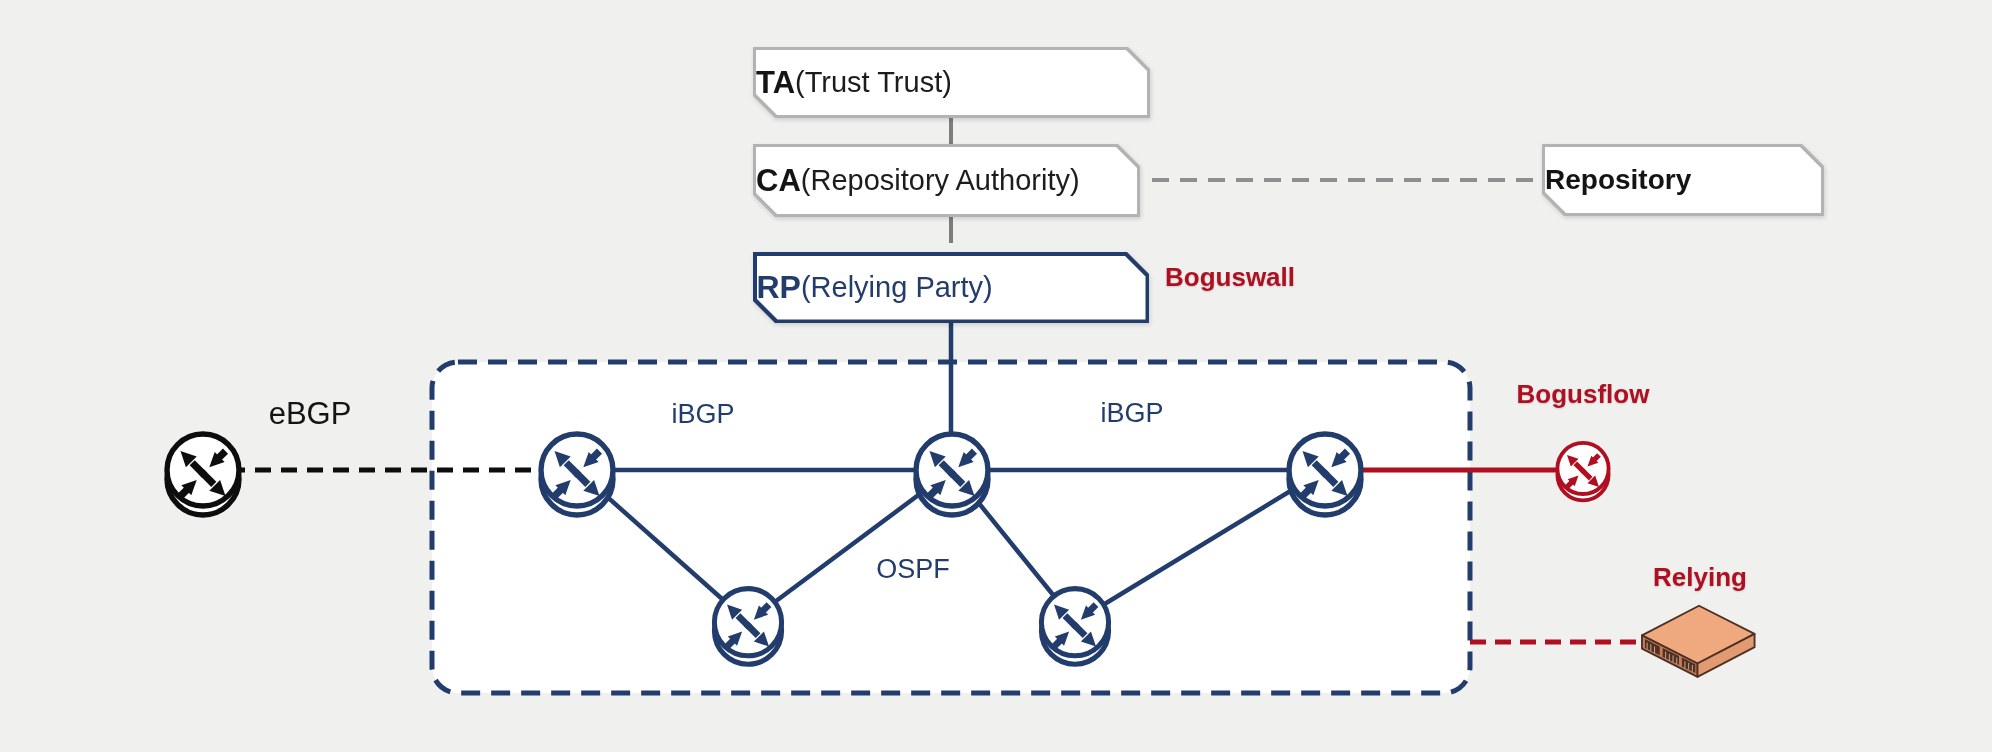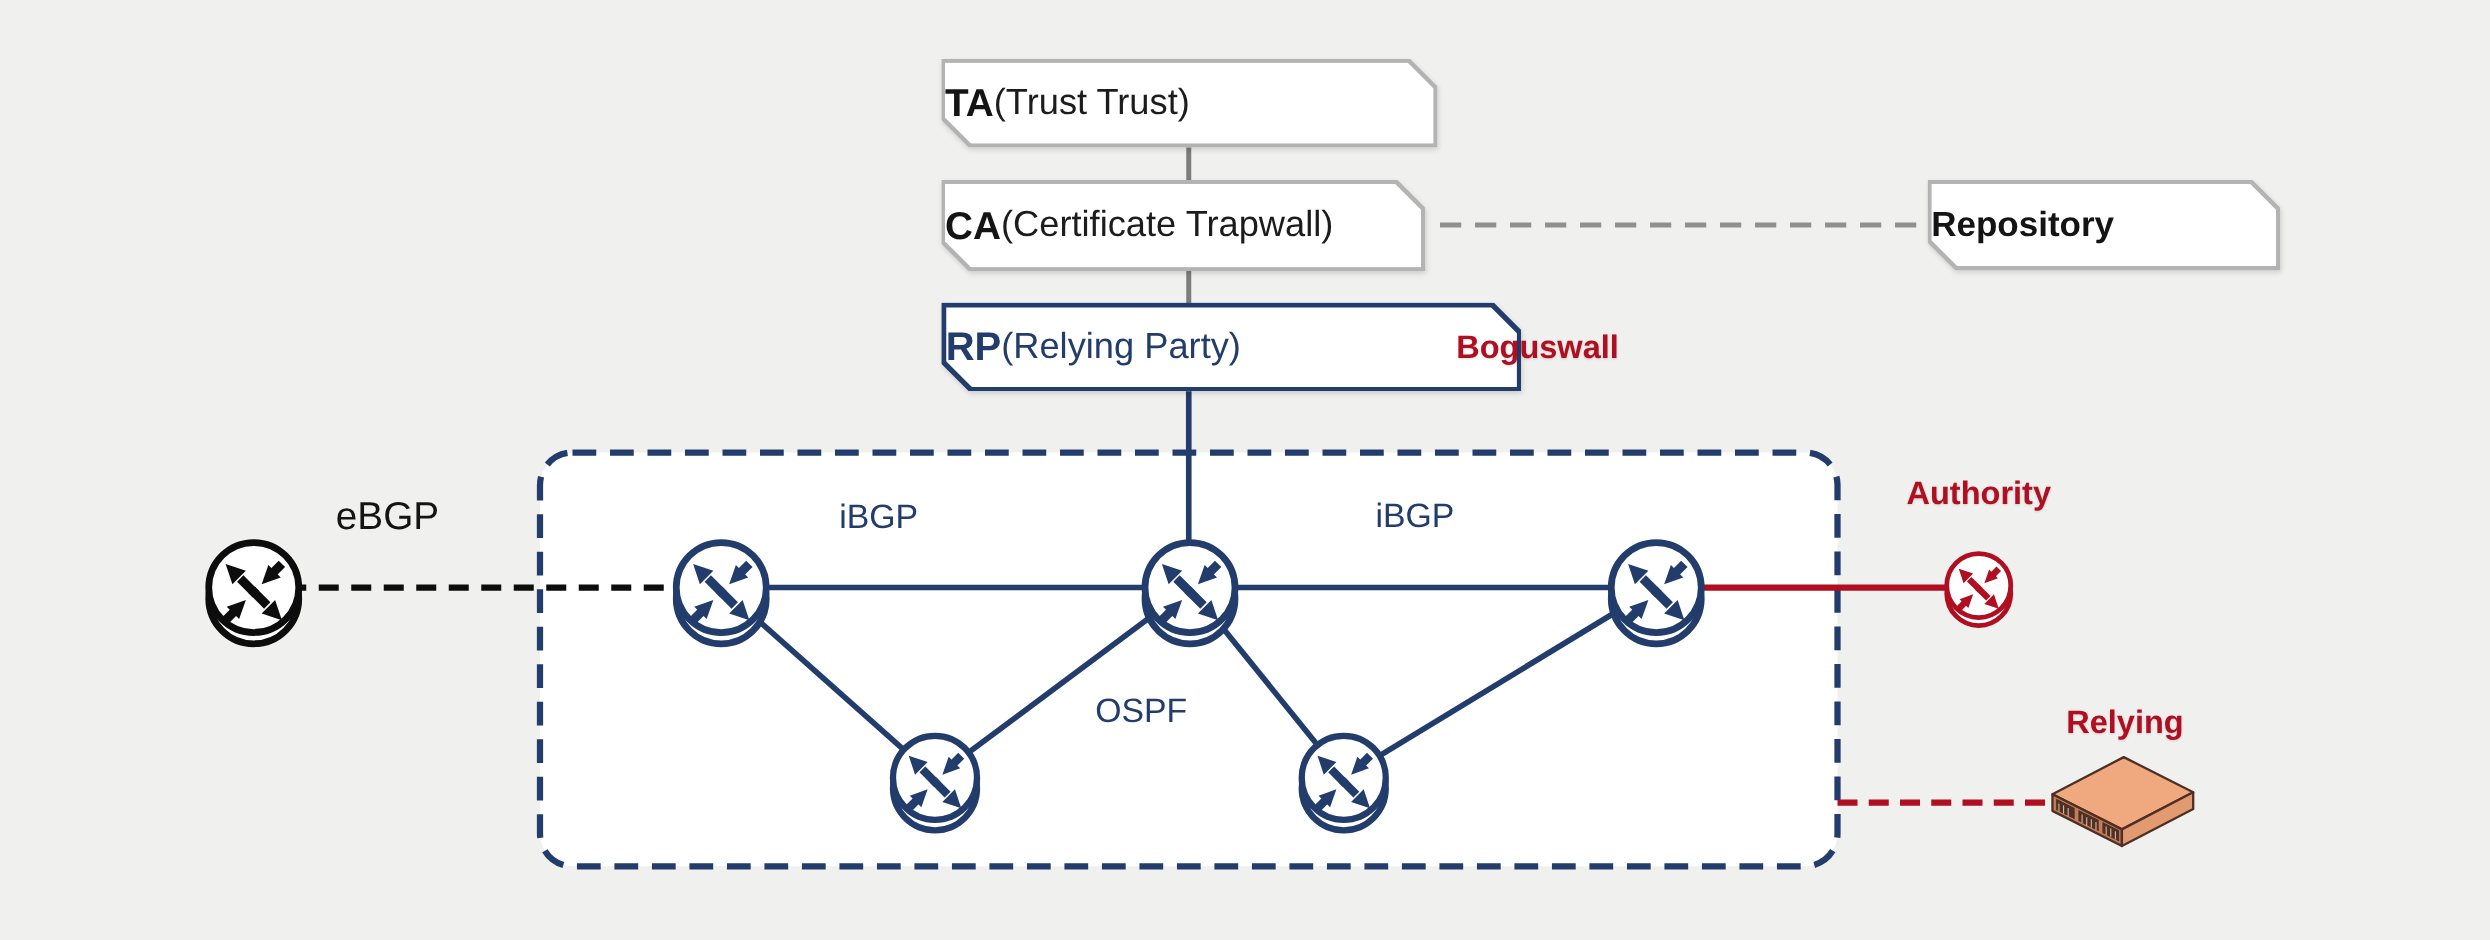--- a/index.html
+++ b/index.html
@@ -134,41 +134,41 @@
     <div class="face">
       <span class="abbr">TA</span>
         <span class="full">(Trust Trust)</span>
     </div>
   </div>
 
   <div class="notchbox graybox boxshadow" style="left:753px;top:144px;width:387px;height:73px">
     <div class="edge"></div>
     <div class="face">
       <span class="abbr">CA</span>
-        <span class="full">(Certificate Trapwall)</span>
+        <span class="full">(Repository Authority)</span>
     </div>
   </div>
 
-  <div class="notchbox navybox boxshadow" style="left:753px;top:242px;width:464px;height:71px">
+  <div class="notchbox navybox boxshadow" style="left:753px;top:252px;width:396px;height:71px">
     <div class="edge"></div>
     <div class="face">
       <span class="abbr">RP</span>
         <span class="full">(Relying Party)</span>
     </div>
   </div>
 
   <div class="notchbox graybox boxshadow" style="left:1542px;top:144px;width:282px;height:72px">
     <div class="edge"></div>
     <div class="face">
       <span class="repo-label">Repository</span>
     </div>
   </div>
 
   <div class="lbl proto-ext" style="left:310px;top:413px">eBGP</div>
   <div class="lbl proto" style="left:703px;top:414px">iBGP</div>
   <div class="lbl proto" style="left:1132px;top:413px">iBGP</div>
   <div class="lbl proto" style="left:913px;top:569px">OSPF</div>
 
   <div class="lbl redlbl leftalign" style="left:1165px;top:277px">Boguswall</div>
-  <div class="lbl redlbl" style="left:1583px;top:394px">Authority</div>
+  <div class="lbl redlbl" style="left:1583px;top:394px">Bogusflow</div>
   <div class="lbl redlbl" style="left:1700px;top:577px">Relying</div>
 
 </div>
 
 </body></html>

